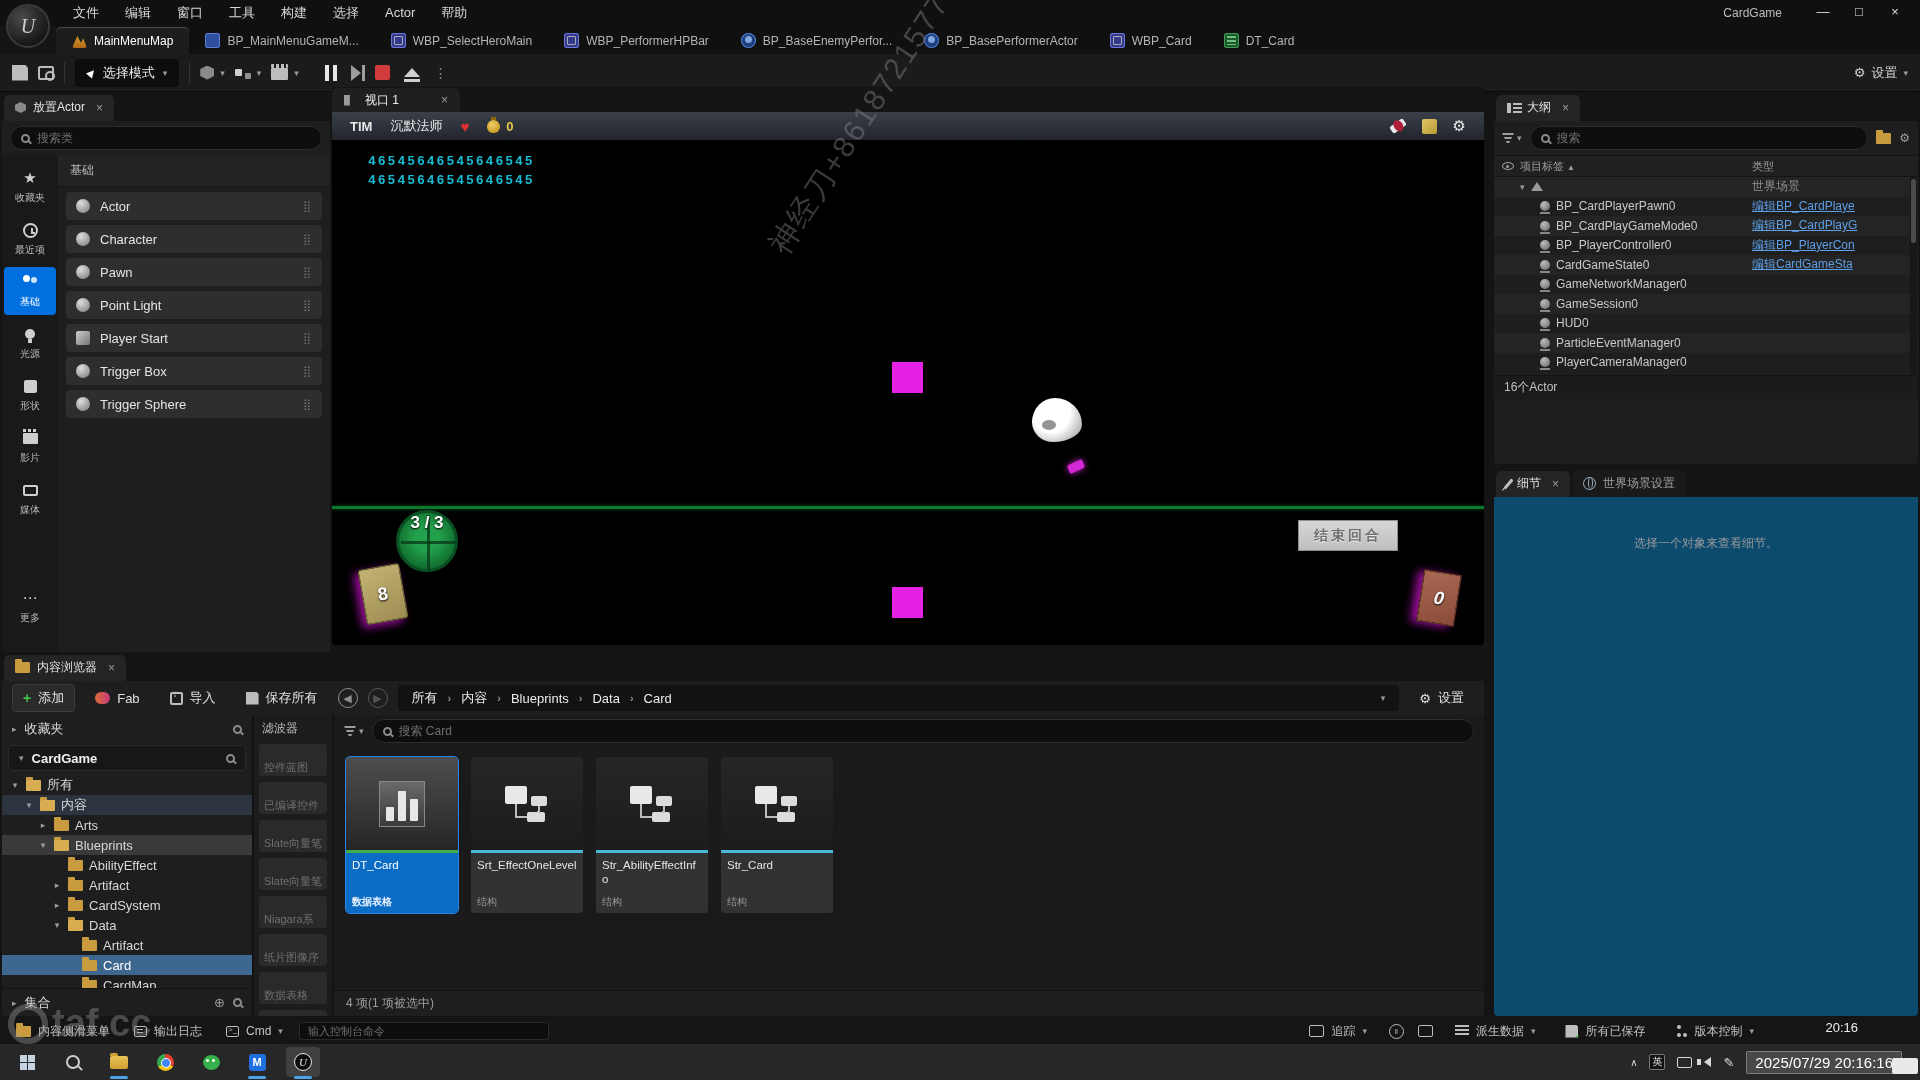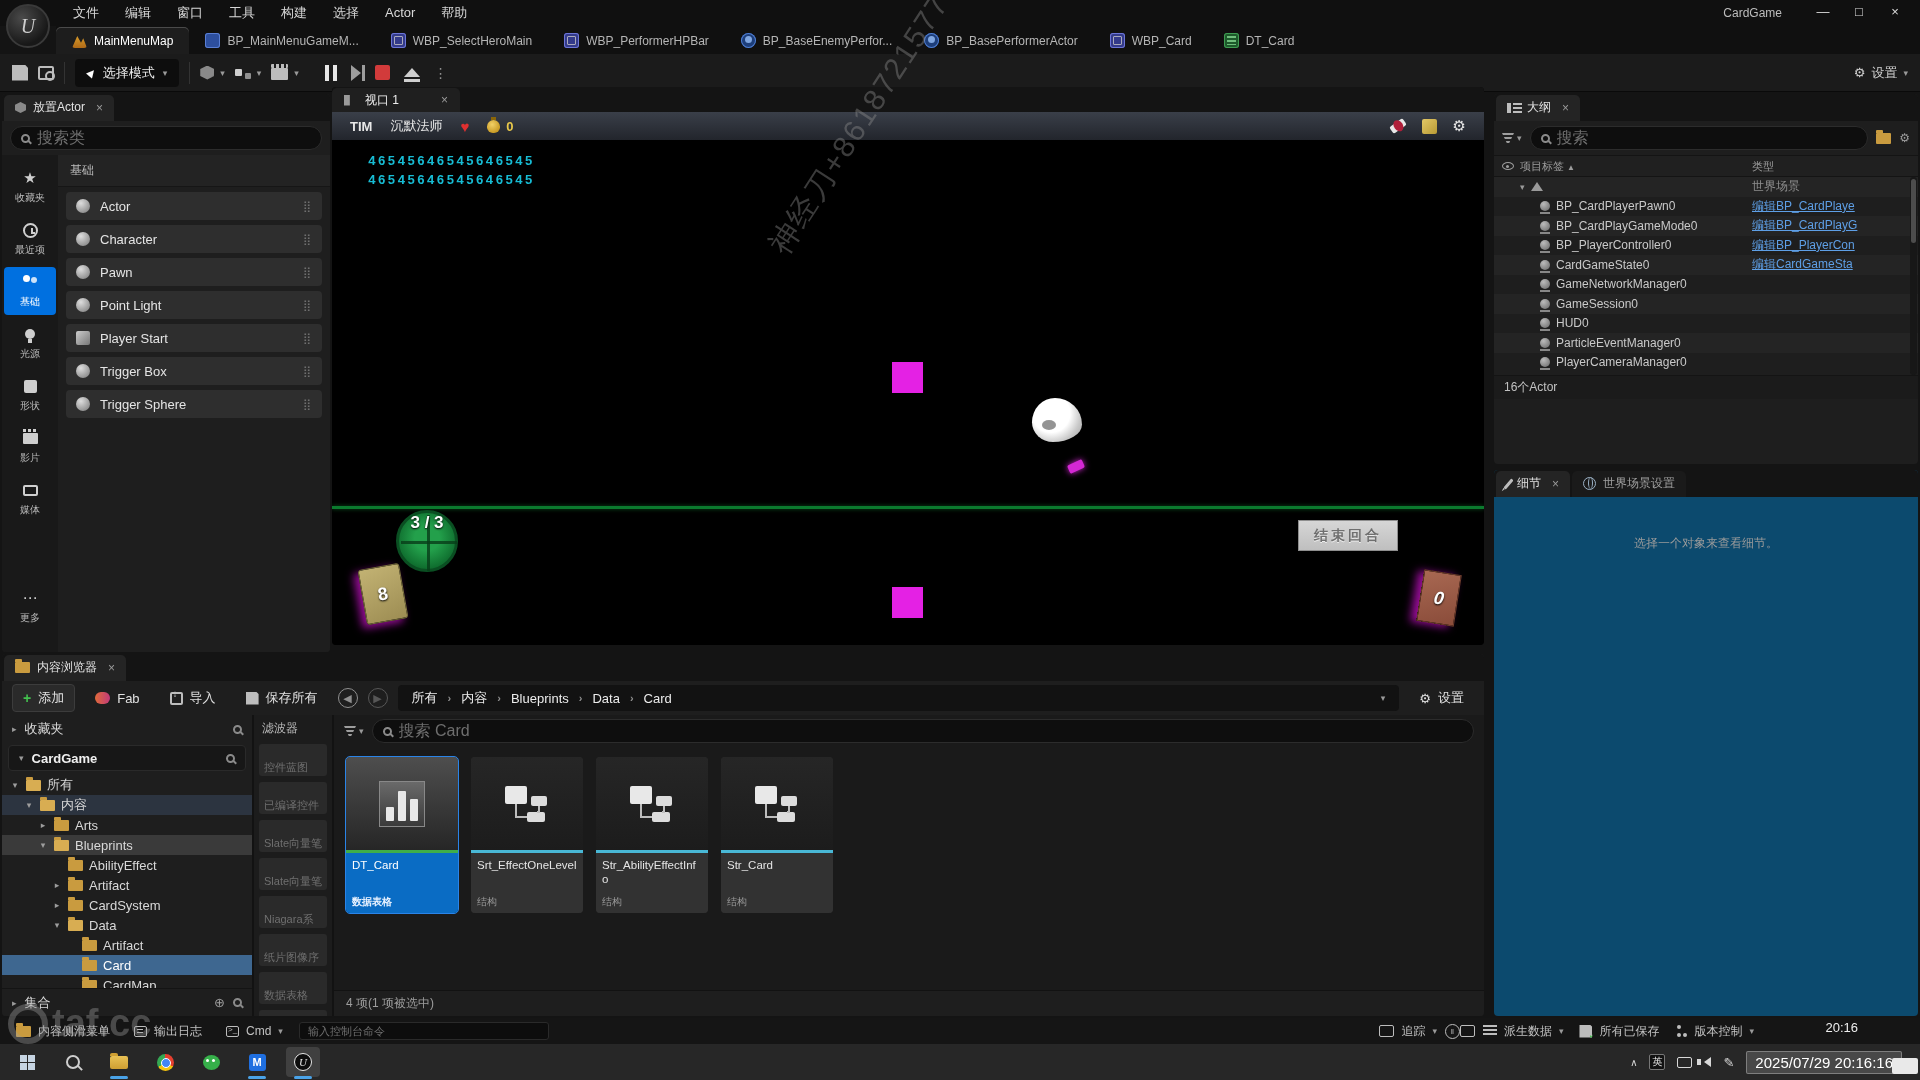--- a/index.html
+++ b/index.html
@@ -59,21 +59,21 @@
 .tb-right{margin-left:auto;display:flex;align-items:center;gap:6px;color:#d0d0d0;font-size:13px}
 
 
 .panel{position:absolute;background:#1e1e1e;border-radius:4px;overflow:hidden}
 .ptabbar{height:27px;background:#141414;display:flex;align-items:center;gap:2px;padding-left:2px}
 .ptab{height:26px;background:#242424;border-radius:5px 5px 0 0;display:flex;align-items:center;gap:7px;padding:0 11px;color:#e2e2e2;font-size:12px}
 .ptab.dim{background:#1a1a1a;color:#9f9f9f}
 .xclose{color:#9a9a9a;font-size:12px;margin-left:4px}
 .searchrow{display:flex;align-items:center;gap:8px;padding:5px 8px}
 .searchbox{flex:1;display:flex;align-items:center;gap:7px;background:#0e0e0e;border:1px solid #2c2c2c;border-radius:12px;height:24px;padding:0 10px}
-.searchbox input{flex:1;background:transparent;border:0;outline:0;color:#cfcfcf;font-size:16px;font-family:inherit}
+.searchbox input{flex:1;background:transparent;border:0;outline:0;color:#cfcfcf;font-size:12px;font-family:inherit}
 .searchbox input::placeholder{color:#6e6e6e}
 .icon-mag{width:9px;height:9px;border:2px solid #8a8a8a;border-radius:50%;position:relative;flex:none}
 .icon-mag::after{content:"";position:absolute;width:5px;height:2px;background:#8a8a8a;transform:rotate(45deg);right:-4px;bottom:-2px}
 
 
 .place{left:2px;top:94px;width:328px;height:558px}
 .place-body{display:flex;height:calc(100% - 61px)}
 .rail{width:56px;background:#191919;display:flex;flex-direction:column;align-items:center;padding-top:8px;gap:4px}
 .rail-item{width:52px;padding:6px 0;display:flex;flex-direction:column;align-items:center;gap:4px;color:#b9b9b9;font-size:10px;border-radius:4px}
 .rail-item.active{background:#0070e0;color:#fff}
@@ -212,21 +212,21 @@
 .bar{width:8px;background:#e8e8e8;border-radius:1px}
 .cb-footer{height:26px;display:flex;align-items:center;padding:0 12px;color:#9d9d9d;background:#1e1e1e;border-top:1px solid #121212}
 
 
 .statusbar{position:absolute;left:0;top:1018px;width:1920px;height:26px;background:#151515;display:flex;align-items:center;gap:8px;padding:0 8px;color:#c2c2c2;font-size:12px}
 .sb-item{display:flex;align-items:center;gap:7px;padding:0 8px;height:100%}
 .sb-ico{width:13px;height:11px;border:1.5px solid #bdbdbd;border-radius:2px;position:relative}
 .sb-ico.log::after{content:"";position:absolute;left:2px;top:2px;width:6px;height:1.5px;background:#bdbdbd;box-shadow:0 3px 0 #bdbdbd}
 .sb-ico.cmd::after{content:">_";position:absolute;left:1px;top:-2px;font-size:8px;color:#bdbdbd}
 .console{width:250px;height:18px;background:#0d0d0d;border:1px solid #2a2a2a;border-radius:3px;color:#6e6e6e;display:flex;align-items:center;padding:0 8px;font-size:11px}
-.sb-right{margin-left:auto;display:flex;align-items:center;padding-right:150px}
+.sb-right{margin-left:auto;display:flex;align-items:center;gap:14px;padding-right:150px}
 .circ-ico{width:15px;height:15px;border:1.5px solid #bdbdbd;border-radius:50%;display:flex;align-items:center;justify-content:center;font-size:8px;color:#bdbdbd}
 .sq-ico{width:15px;height:12px;border:1.5px solid #bdbdbd;border-radius:2px}
 .grid-ico{width:14px;height:12px;background:repeating-linear-gradient(180deg,#bdbdbd 0 2px,transparent 2px 4px)}
 .check-ico{width:13px;height:13px;background:#bdbdbd;clip-path:polygon(0 0,80% 0,100% 20%,100% 100%,0 100%);position:relative}
 .check-ico::after{content:"✓";position:absolute;right:-5px;bottom:-4px;color:#46c24f;font-size:11px;font-weight:bold}
 .branch-ico{width:12px;height:14px;position:relative}
 .branch-ico::before{content:"";position:absolute;left:2px;top:1px;width:4px;height:4px;border-radius:50%;background:#bdbdbd;box-shadow:6px 8px 0 #bdbdbd,0 8px 0 #bdbdbd}
 
 
 .taskbar{position:absolute;left:0;top:1044px;width:1920px;height:36px;background:#272727;display:flex;align-items:center;gap:12px;padding:0 10px}

